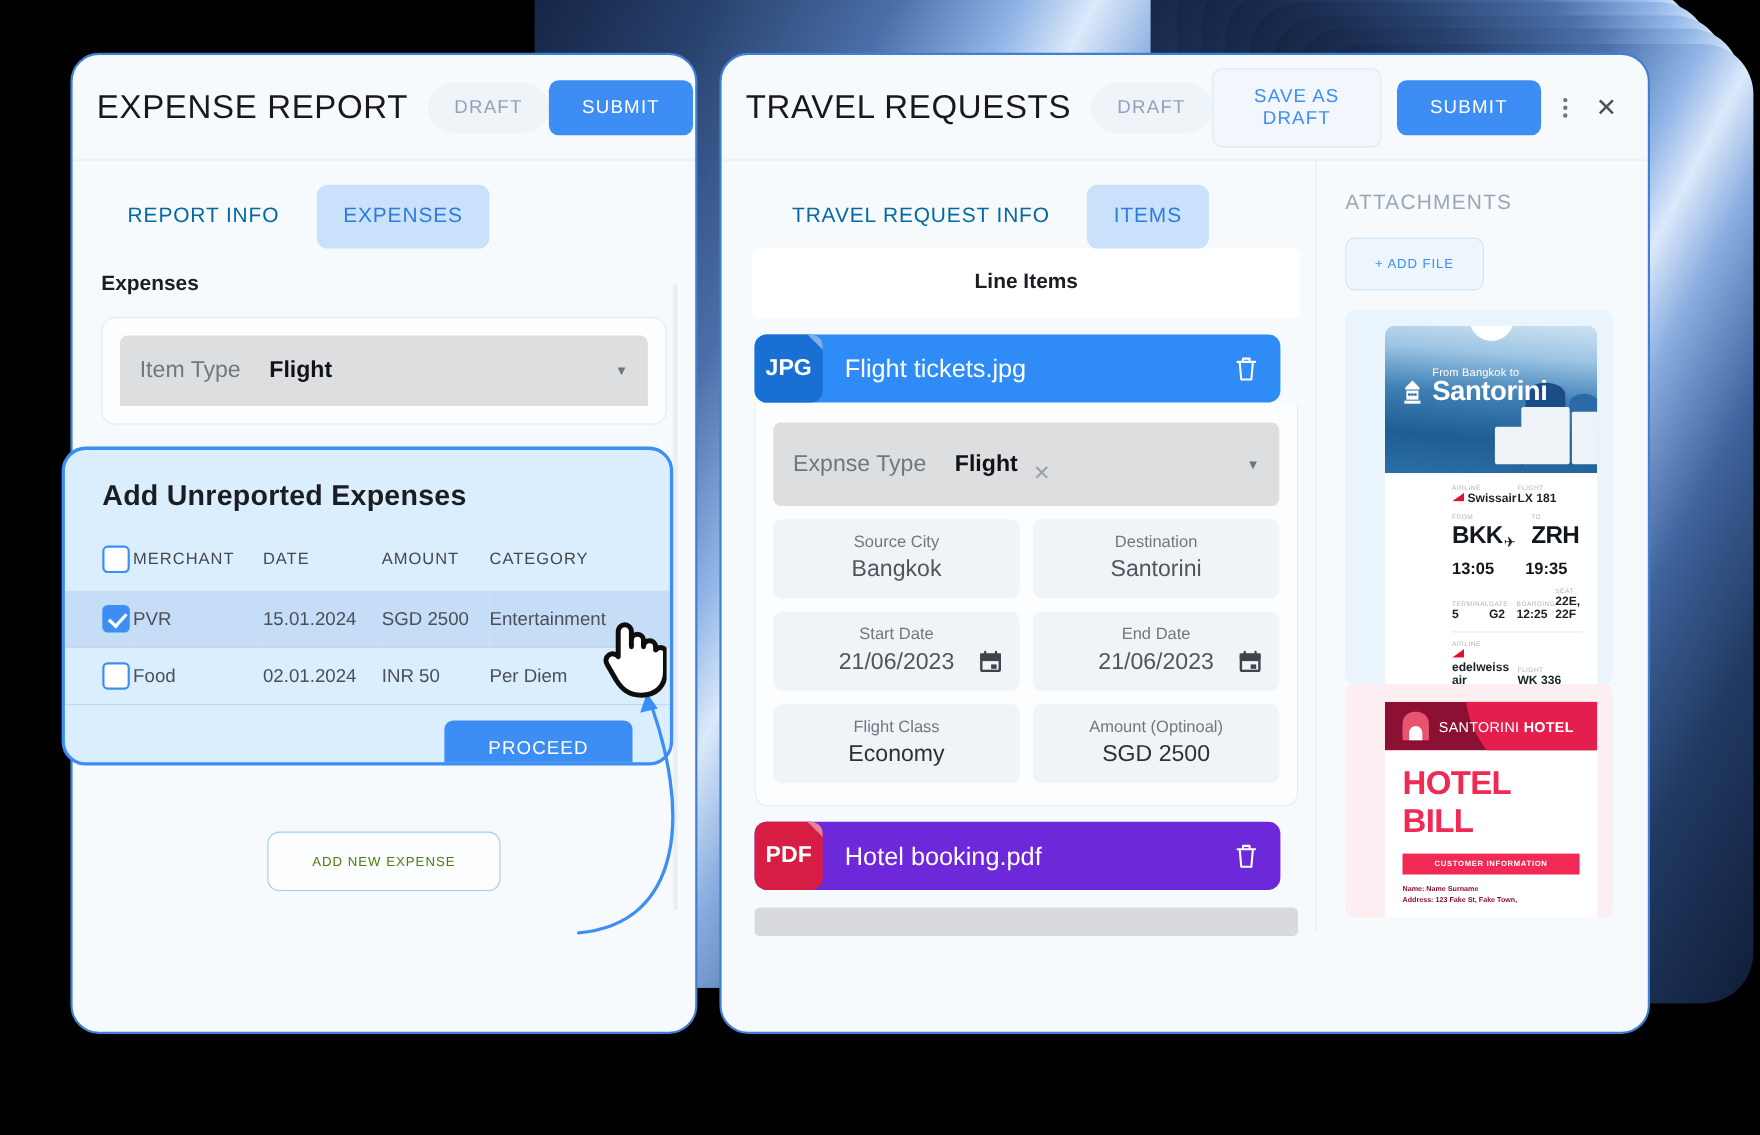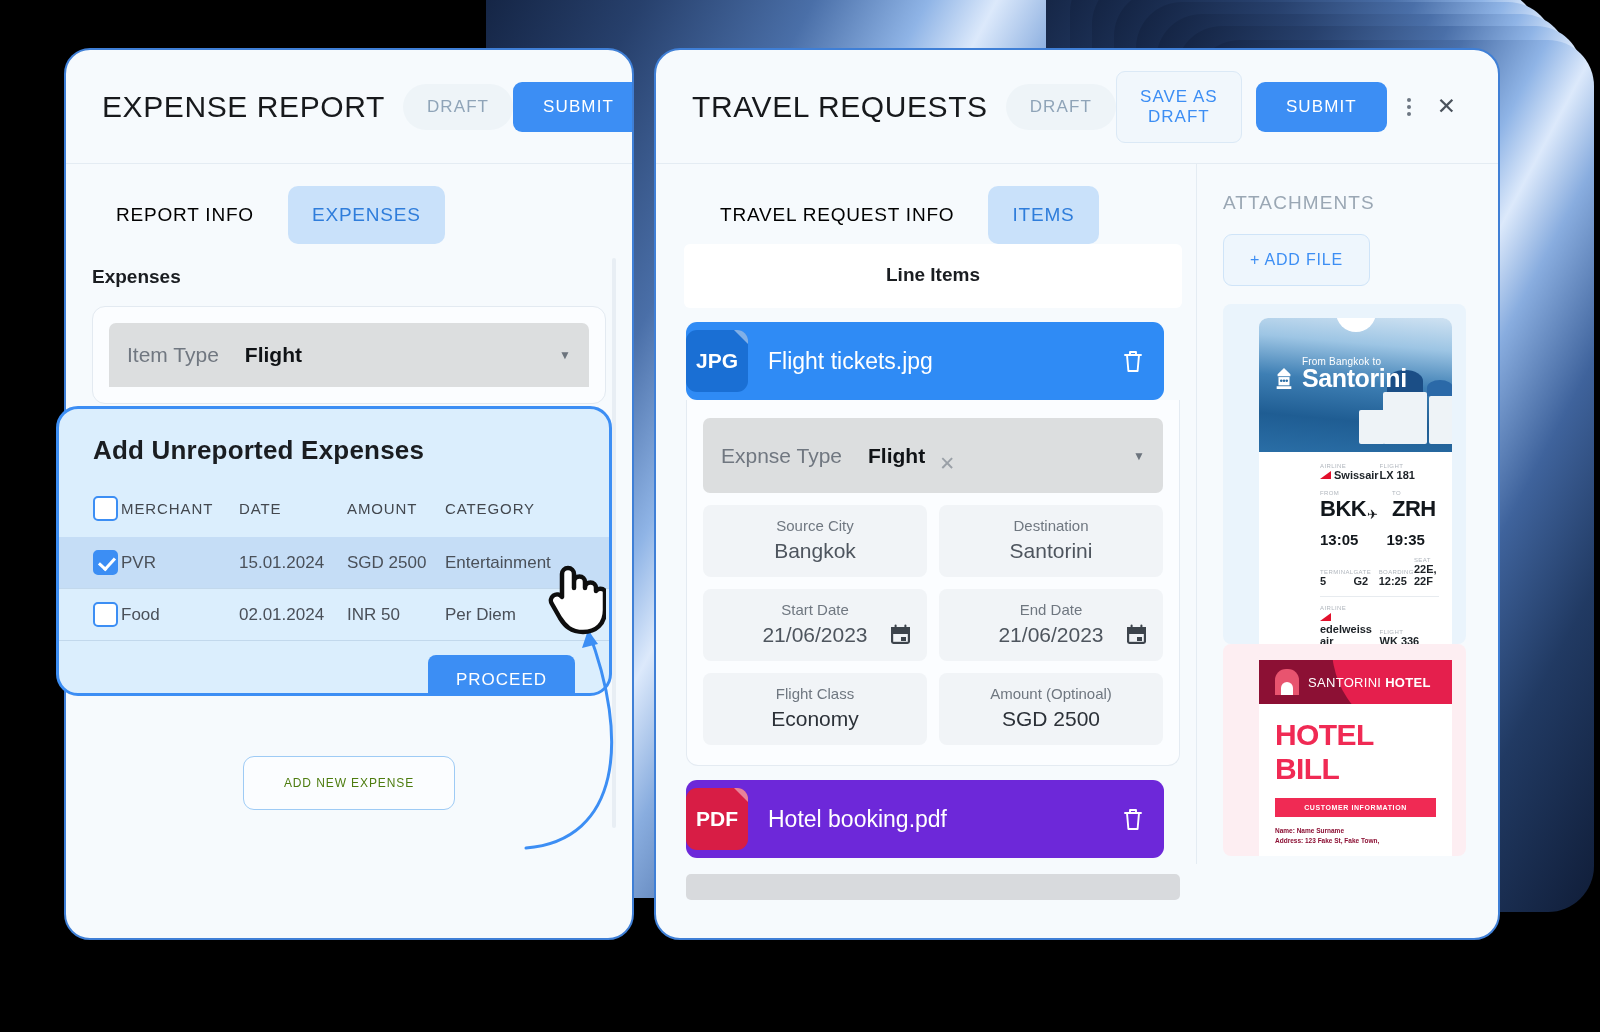--- a/index.html
+++ b/index.html
@@ -36,22 +36,22 @@
     background: #f6fafd;
     border-radius: 26px;
     border: 2px solid #3f7fd6;
     overflow: hidden;
   }
   #left-panel  { left: 64px;  top: 48px; width: 570px;  height: 892px; }
   #right-panel { left: 654px; top: 48px; width: 846px;  height: 892px; }
 
   .panel-header {
     display: flex; align-items: center;
-    padding: 0 36px;
-    height: 114px;
+    padding: 0 22px;
+    height: 96px;
     border-bottom: 1px solid #e4ecf3;
     position: relative;
   }
   .panel-title {
     font-size: 30px; letter-spacing: 0.6px;
     color: #17191c; font-weight: 400;
     white-space: nowrap;
   }
   #right-panel .panel-title { font-size: 30px; }
 
@@ -93,21 +93,21 @@
   .kebab i { width: 4px; height: 4px; background: #6d7682; border-radius: 50%; display: block; }
   .close-x {
     font-size: 23px; color: #4a525c; cursor: pointer;
     line-height: 1; padding: 2px 6px;
   }
 
   
   .tabs { display: flex; align-items: center; padding: 22px 26px 0 26px; gap: 10px; }
   .tab {
     font-size: 19px; letter-spacing: 0.8px;
-    color: #000000; padding: 18px 24px; border-radius: 10px;
+    color: #0369a1; padding: 18px 24px; border-radius: 10px;
     cursor: pointer; white-space: nowrap;
   }
   .tab.active { background: #c9e1fa; color: #2f7ddb; }
 
   .section-title {
     font-size: 19px; font-weight: bold; color: #1a1d21;
     padding: 22px 26px 0 26px;
   }
   #right-panel .section-title {
     background: #fff; margin: 0 14px; border-radius: 6px; padding: 20px 26px 22px 26px;
@@ -197,48 +197,48 @@
   .cbox.checked { background: #3c8ef4; }
   .cbox.checked::after {
     content: ""; position: absolute; left: 7px; top: 2px;
     width: 7px; height: 13px; border: solid #fff;
     border-width: 0 3px 3px 0; transform: rotate(42deg);
   }
   .modal-foot { display: flex; justify-content: flex-end; padding: 14px 34px 0 34px; }
   .btn-proceed {
     background: #3c8ef4; color: #fff; border: none;
     border-radius: 8px; font-size: 17px; letter-spacing: 1px;
-    padding: 15px 28px; cursor: pointer; font-family: inherit;
+    padding: 15px 40px; cursor: pointer; font-family: inherit;
   }
 
   
   #cursor { position: absolute; left: 548px; top: 560px; z-index: 60; }
   #arrow  { position: absolute; left: 470px; top: 590px; z-index: 50; pointer-events: none; }
 
   
   .rp-body { display: flex; height: 700px; }
   .rp-main { width: 540px; padding: 0 0 0 14px; position: relative; text-align: center; }
   .rp-side {
     width: 292px; border-left: 1px solid #e4ecf3; padding: 16px 22px 0 26px;
   }
   .side-title {
     font-size: 19px; letter-spacing: 1.1px; color: #9aa7b4; padding-top: 12px;
   }
   .btn-addfile {
     margin-top: 20px;
     background: #eef6fd; color: #3c8ef4;
     border: 1px solid #cfe4f8; border-radius: 9px;
-    font-size: 16px; letter-spacing: 0.8px;
+    font-size: 12px; letter-spacing: 0.8px;
     padding: 16px 26px; cursor: pointer; font-family: inherit;
   }
 
   .file-bar {
     display: flex; align-items: center;
     border-radius: 11px; color: #fff;
-    height: 78px; margin: 14px 32px 0 16px;
+    height: 62px; margin: 14px 32px 0 16px;
     position: relative;
   }
   .file-bar.jpg { background: #2f8bf5; }
   .file-bar.pdf { background: #6d28d9; }
   .ftag {
     width: 62px; height: 62px; border-radius: 11px;
     display: flex; align-items: center; justify-content: center;
     font-size: 21px; font-weight: bold; color: #fff;
     position: relative; overflow: hidden; flex: none;
   }

